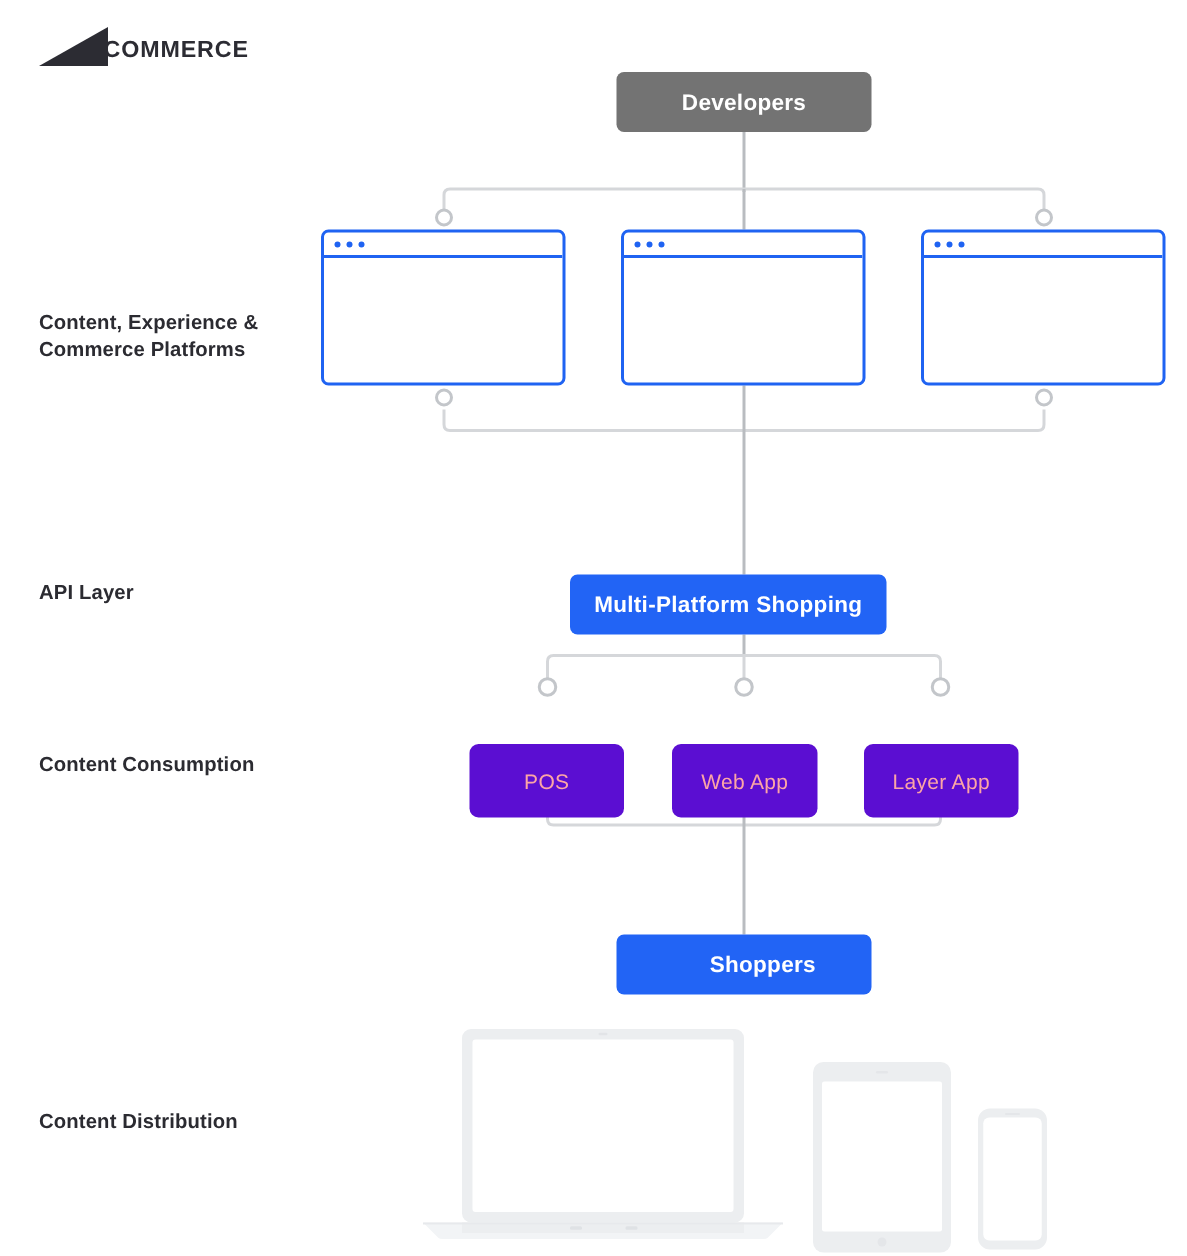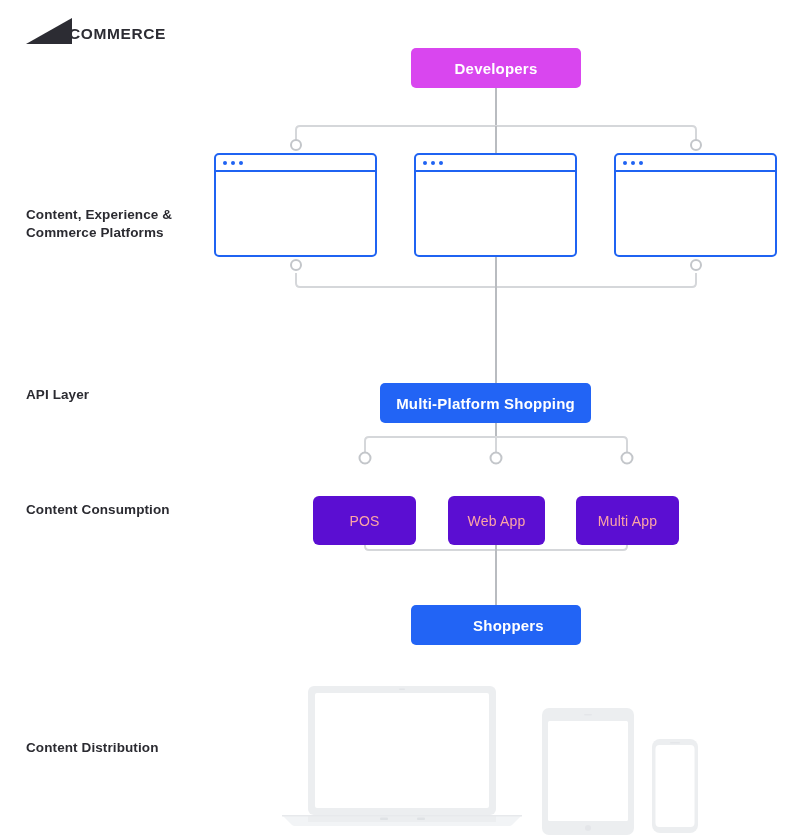--- a/index.html
+++ b/index.html
@@ -81,29 +81,29 @@
     justify-content: center;
     color: #ffffff;
     font-size: 15px;
     font-weight: bold;
     letter-spacing: 0.2px;
     border-radius: 5px;
   }
   #pill-developers {
     left: 411px; top: 48px;
     width: 170px; height: 40px;
-    background: #d946ef;
+    background: #737373;
   }
   #pill-multiplatform {
     left: 380px; top: 383px;
     width: 211px; height: 40px;
     background: #2264f5;
   }
   #pill-shoppers {
-    left: 411px; top: 605px;
+    left: 411px; top: 623px;
     width: 170px; height: 40px;
     background: #2264f5;
     padding-left: 25px;
   }
 
   
   .card {
     position: absolute;
     top: 153px;
     width: 163px;
@@ -247,21 +247,21 @@
 <div class="card" id="card-headless">
   <div class="card-titlebar">
     <span class="card-dot"></span>
     <span class="card-dot"></span>
     <span class="card-dot"></span>
   </div>
 </div>
 
 <div class="pbox" id="pbox-pos">POS</div>
 <div class="pbox" id="pbox-web">Web App</div>
-<div class="pbox" id="pbox-mobile">Multi App</div>
+<div class="pbox" id="pbox-mobile">Layer App</div>
 
 <svg id="devices" viewBox="0 0 420 153" width="420" height="153" fill="none">
 
   <g>
     <rect x="28" y="2" width="188" height="129" rx="6" fill="#eceef0"></rect>
     <rect x="35" y="9" width="174" height="115" rx="2" fill="#ffffff"></rect>
     <rect x="119" y="4.5" width="6" height="1.6" rx="0.8" fill="#e2e4e7"></rect>
     <path d="M2 131 L242 131 L232 141 Q231 142 229 142 L15 142 Q13 142 12 141 Z" fill="#f2f4f6"></path>
     <rect x="28" y="131" width="188" height="7" fill="#eceef0"></rect>
     <rect x="100" y="133.5" width="8" height="2.4" rx="1" fill="#dfe2e5"></rect>

